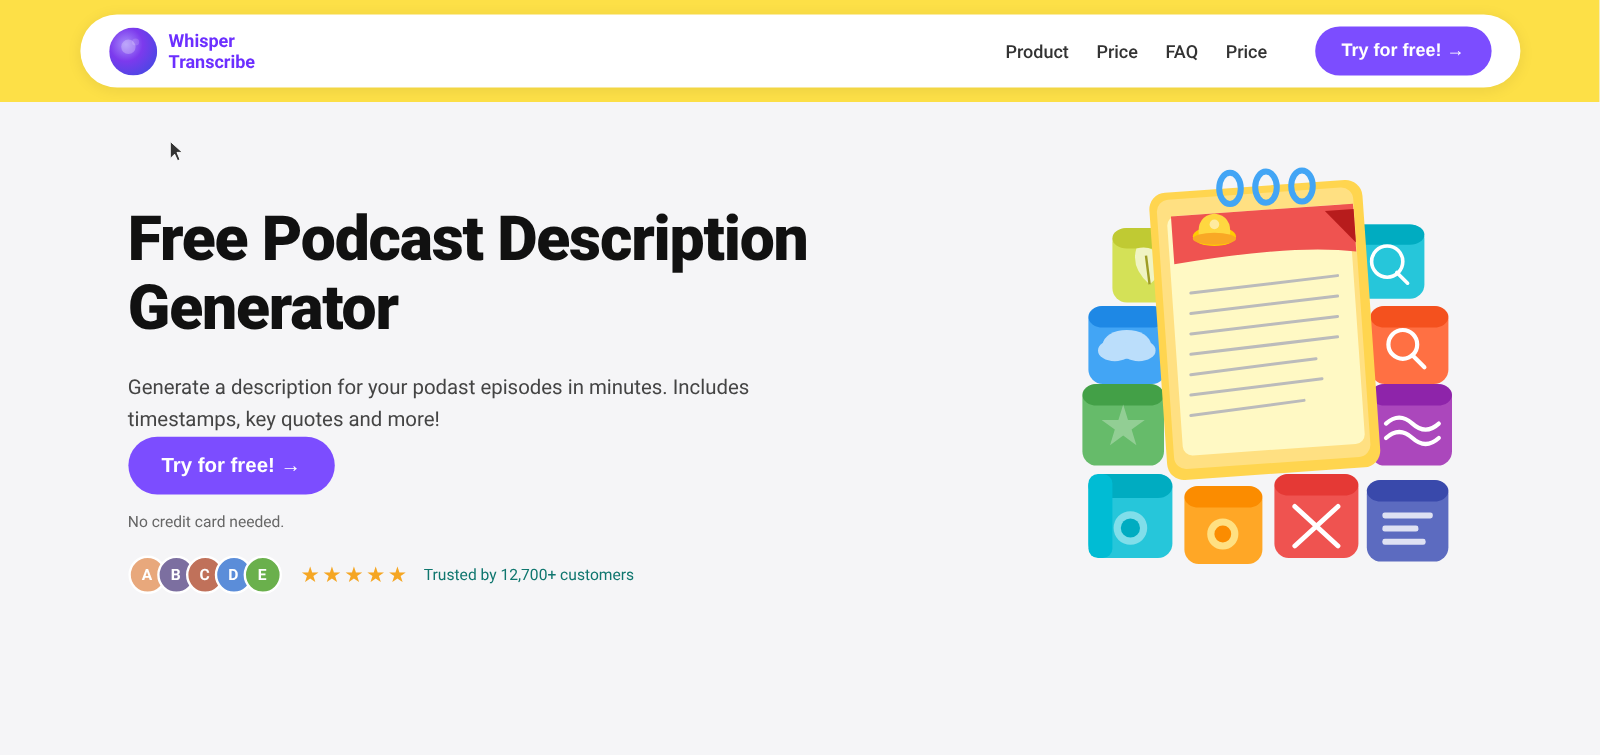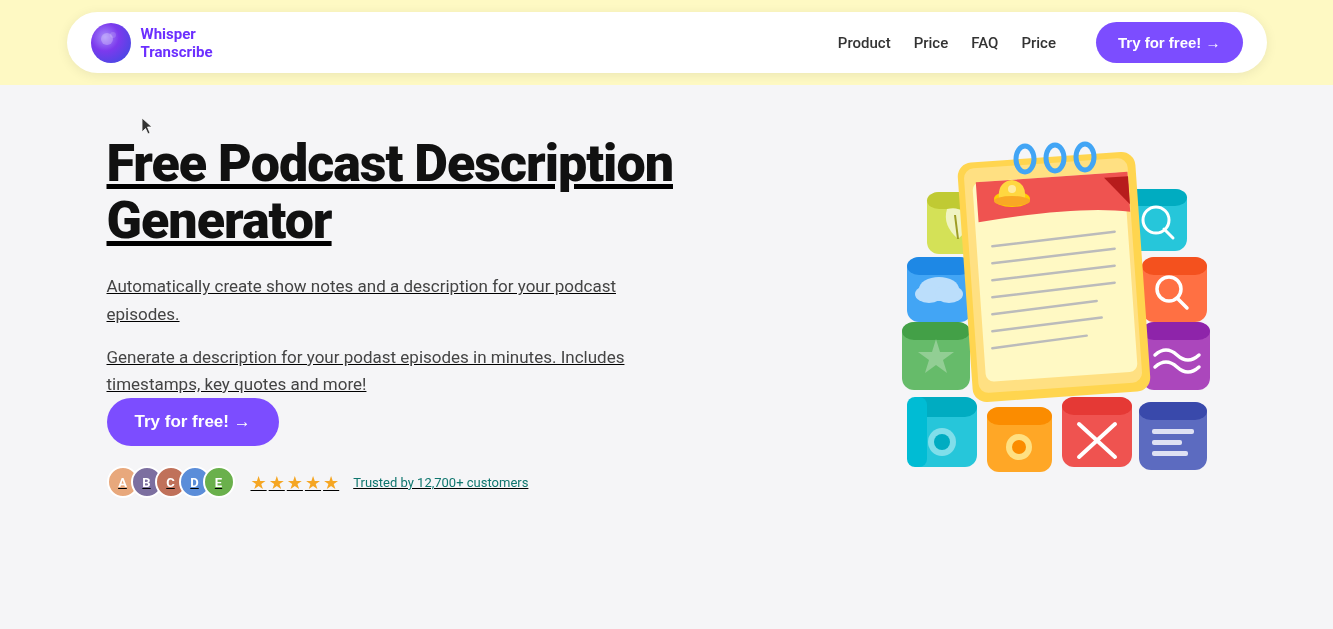--- a/index.html
+++ b/index.html
@@ -6,21 +6,21 @@
     body {
       font-family: -apple-system, BlinkMacSystemFont, 'Segoe UI', Roboto, sans-serif;
       background: #f5f5f7;
       min-height: 629px;
       overflow: hidden;
     }
 
     
     .nav-wrapper {
       padding: 12px 44px;
-      background: #fef9c3;
+      background: #fde047;
     }
     nav {
       display: flex;
       align-items: center;
       background: #fff;
       border-radius: 50px;
       padding: 10px 24px;
       box-shadow: 0 2px 12px rgba(0,0,0,0.08);
       max-width: 1200px;
       margin: 0 auto;
@@ -68,23 +68,22 @@
       gap: 6px;
       white-space: nowrap;
     }
 
     
     .hero {
       max-width: 1200px;
       margin: 0 auto;
       padding: 40px 40px 0;
       display: flex;
-      align-items: center;
+      align-items: flex-end;
       gap: 60px;
-      text-decoration: underline;
     }
     .hero-text {
       flex: 1;
       padding-top: 10px;
     }
     .hero-title {
       font-size: 52px;
       font-weight: 900;
       color: #111;
       line-height: 1.1;
@@ -221,23 +220,23 @@
   </nav>
 </div>
 
 <svg class="cursor" viewBox="0 0 12 18" fill="none" xmlns="http://www.w3.org/2000/svg">
   <path d="M0 0 L0 14 L3.5 10.5 L6 16 L8 15 L5.5 9 L10 9 Z" fill="#333" stroke="#fff" stroke-width="0.8"></path>
 </svg>
 
 <div class="hero">
   <div class="hero-text">
     <h1 class="hero-title">Free Podcast Description Generator</h1>
-    <p class="hero-subtitle">Automatically create show notes and a description for your podcast episodes.</p>
     <p class="hero-desc">Generate a description for your podast episodes in minutes. Includes timestamps, key quotes and more!</p>
     <button class="hero-cta">Try for free! →</button>
+    <p class="no-credit">No credit card needed.</p>
     <div class="social-proof">
       <div class="avatars">
         <div class="avatar">A</div>
         <div class="avatar">B</div>
         <div class="avatar">C</div>
         <div class="avatar">D</div>
         <div class="avatar">E</div>
       </div>
       <div class="stars">
         <span class="star">★</span>

